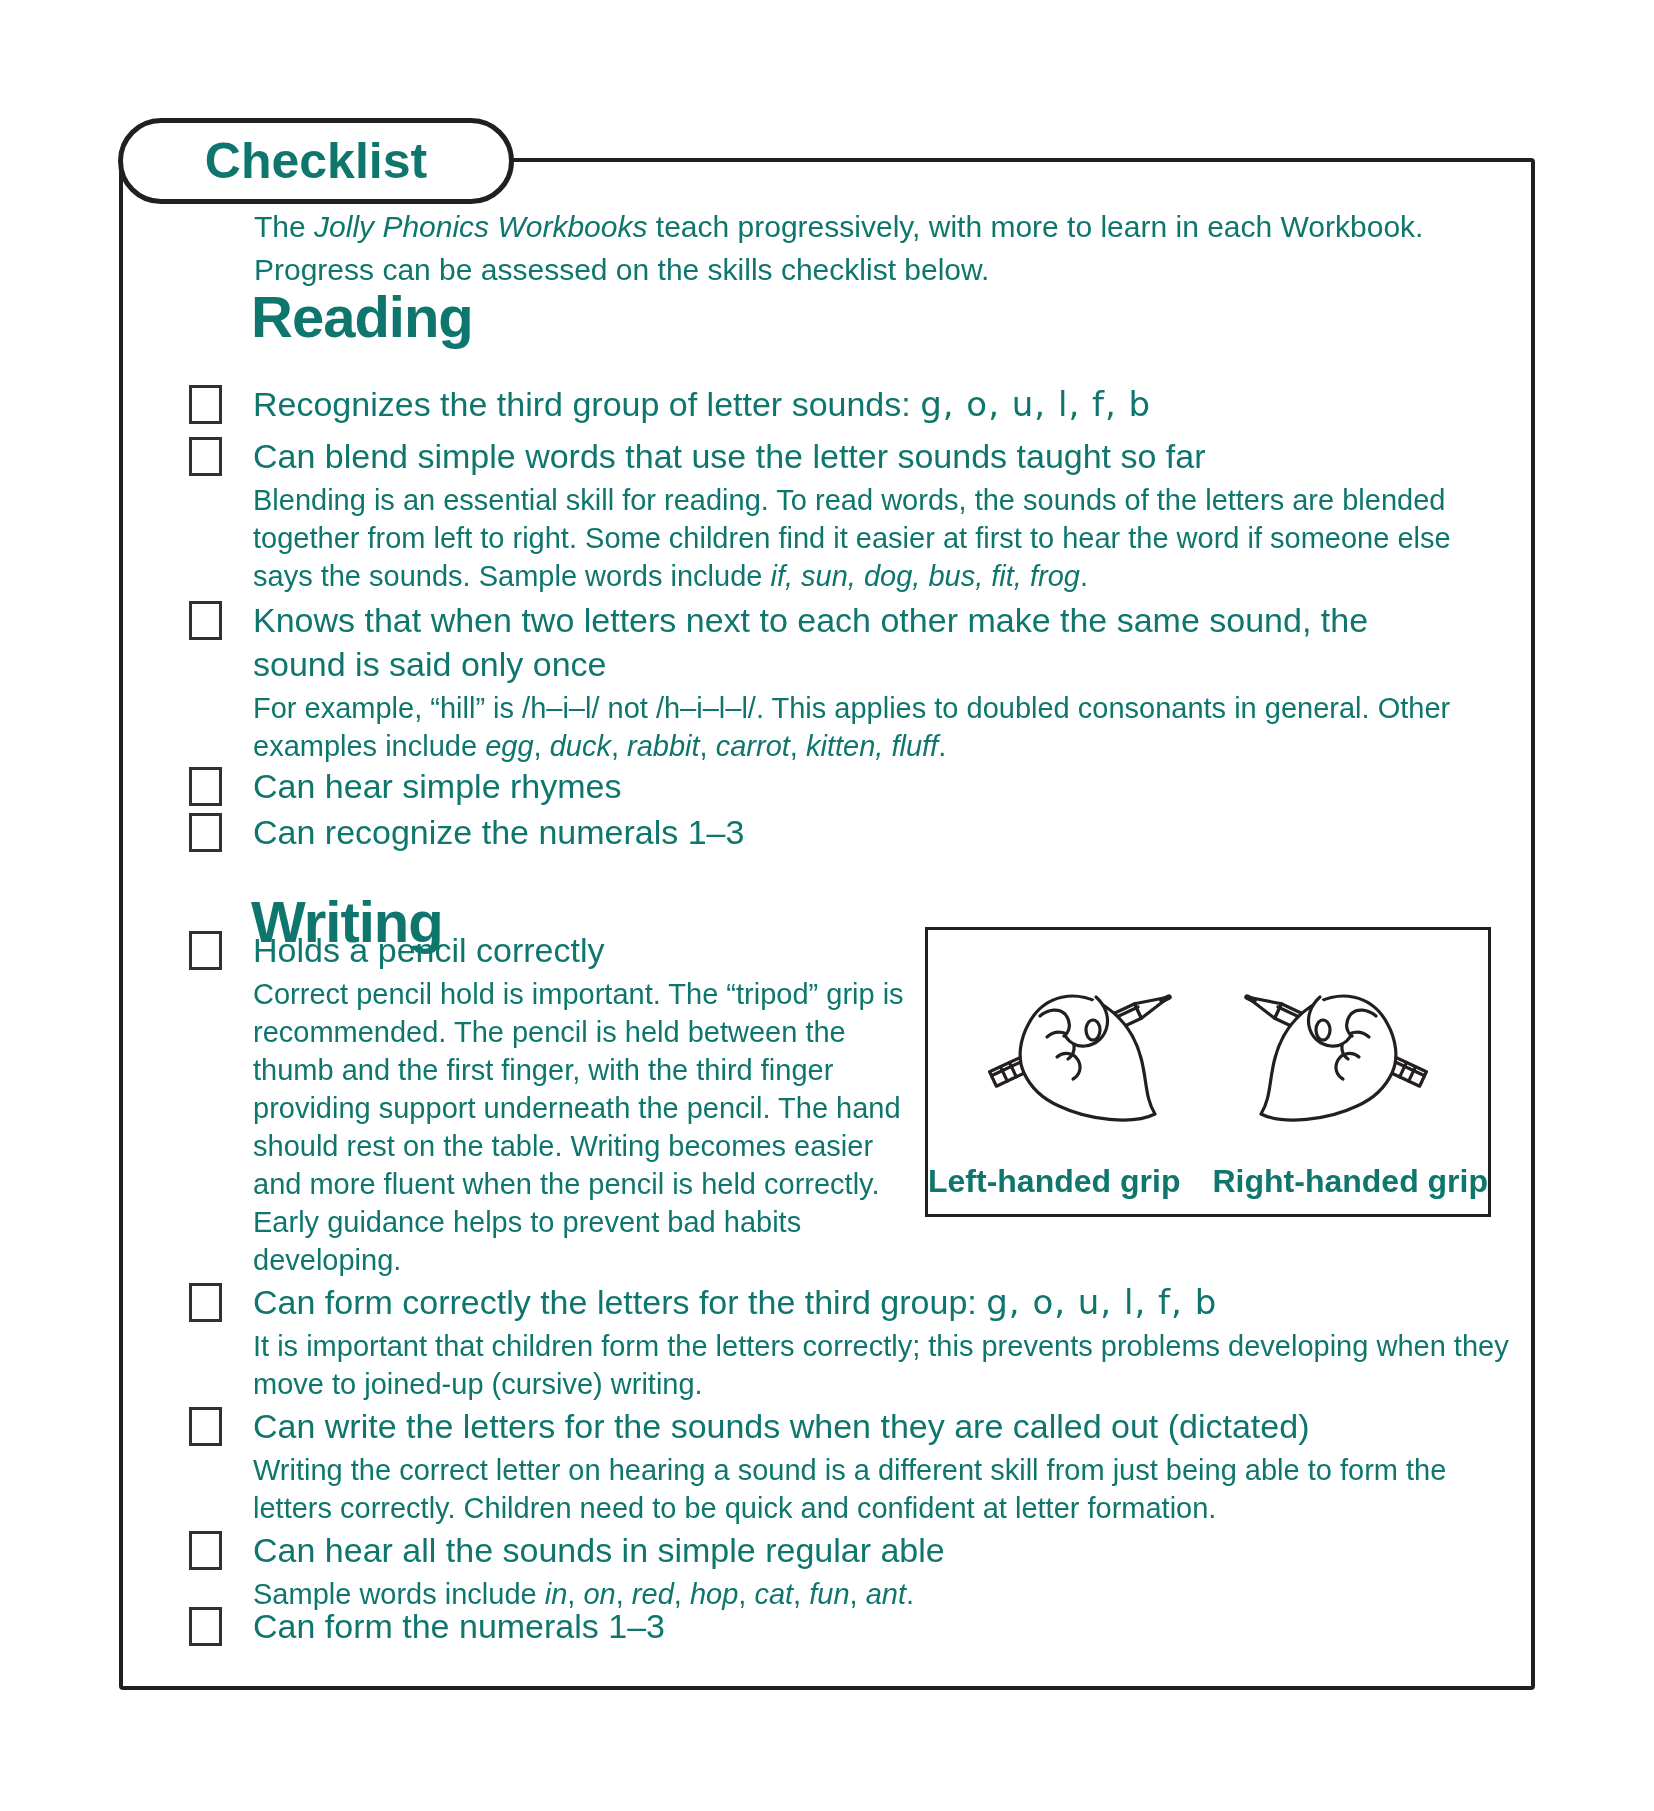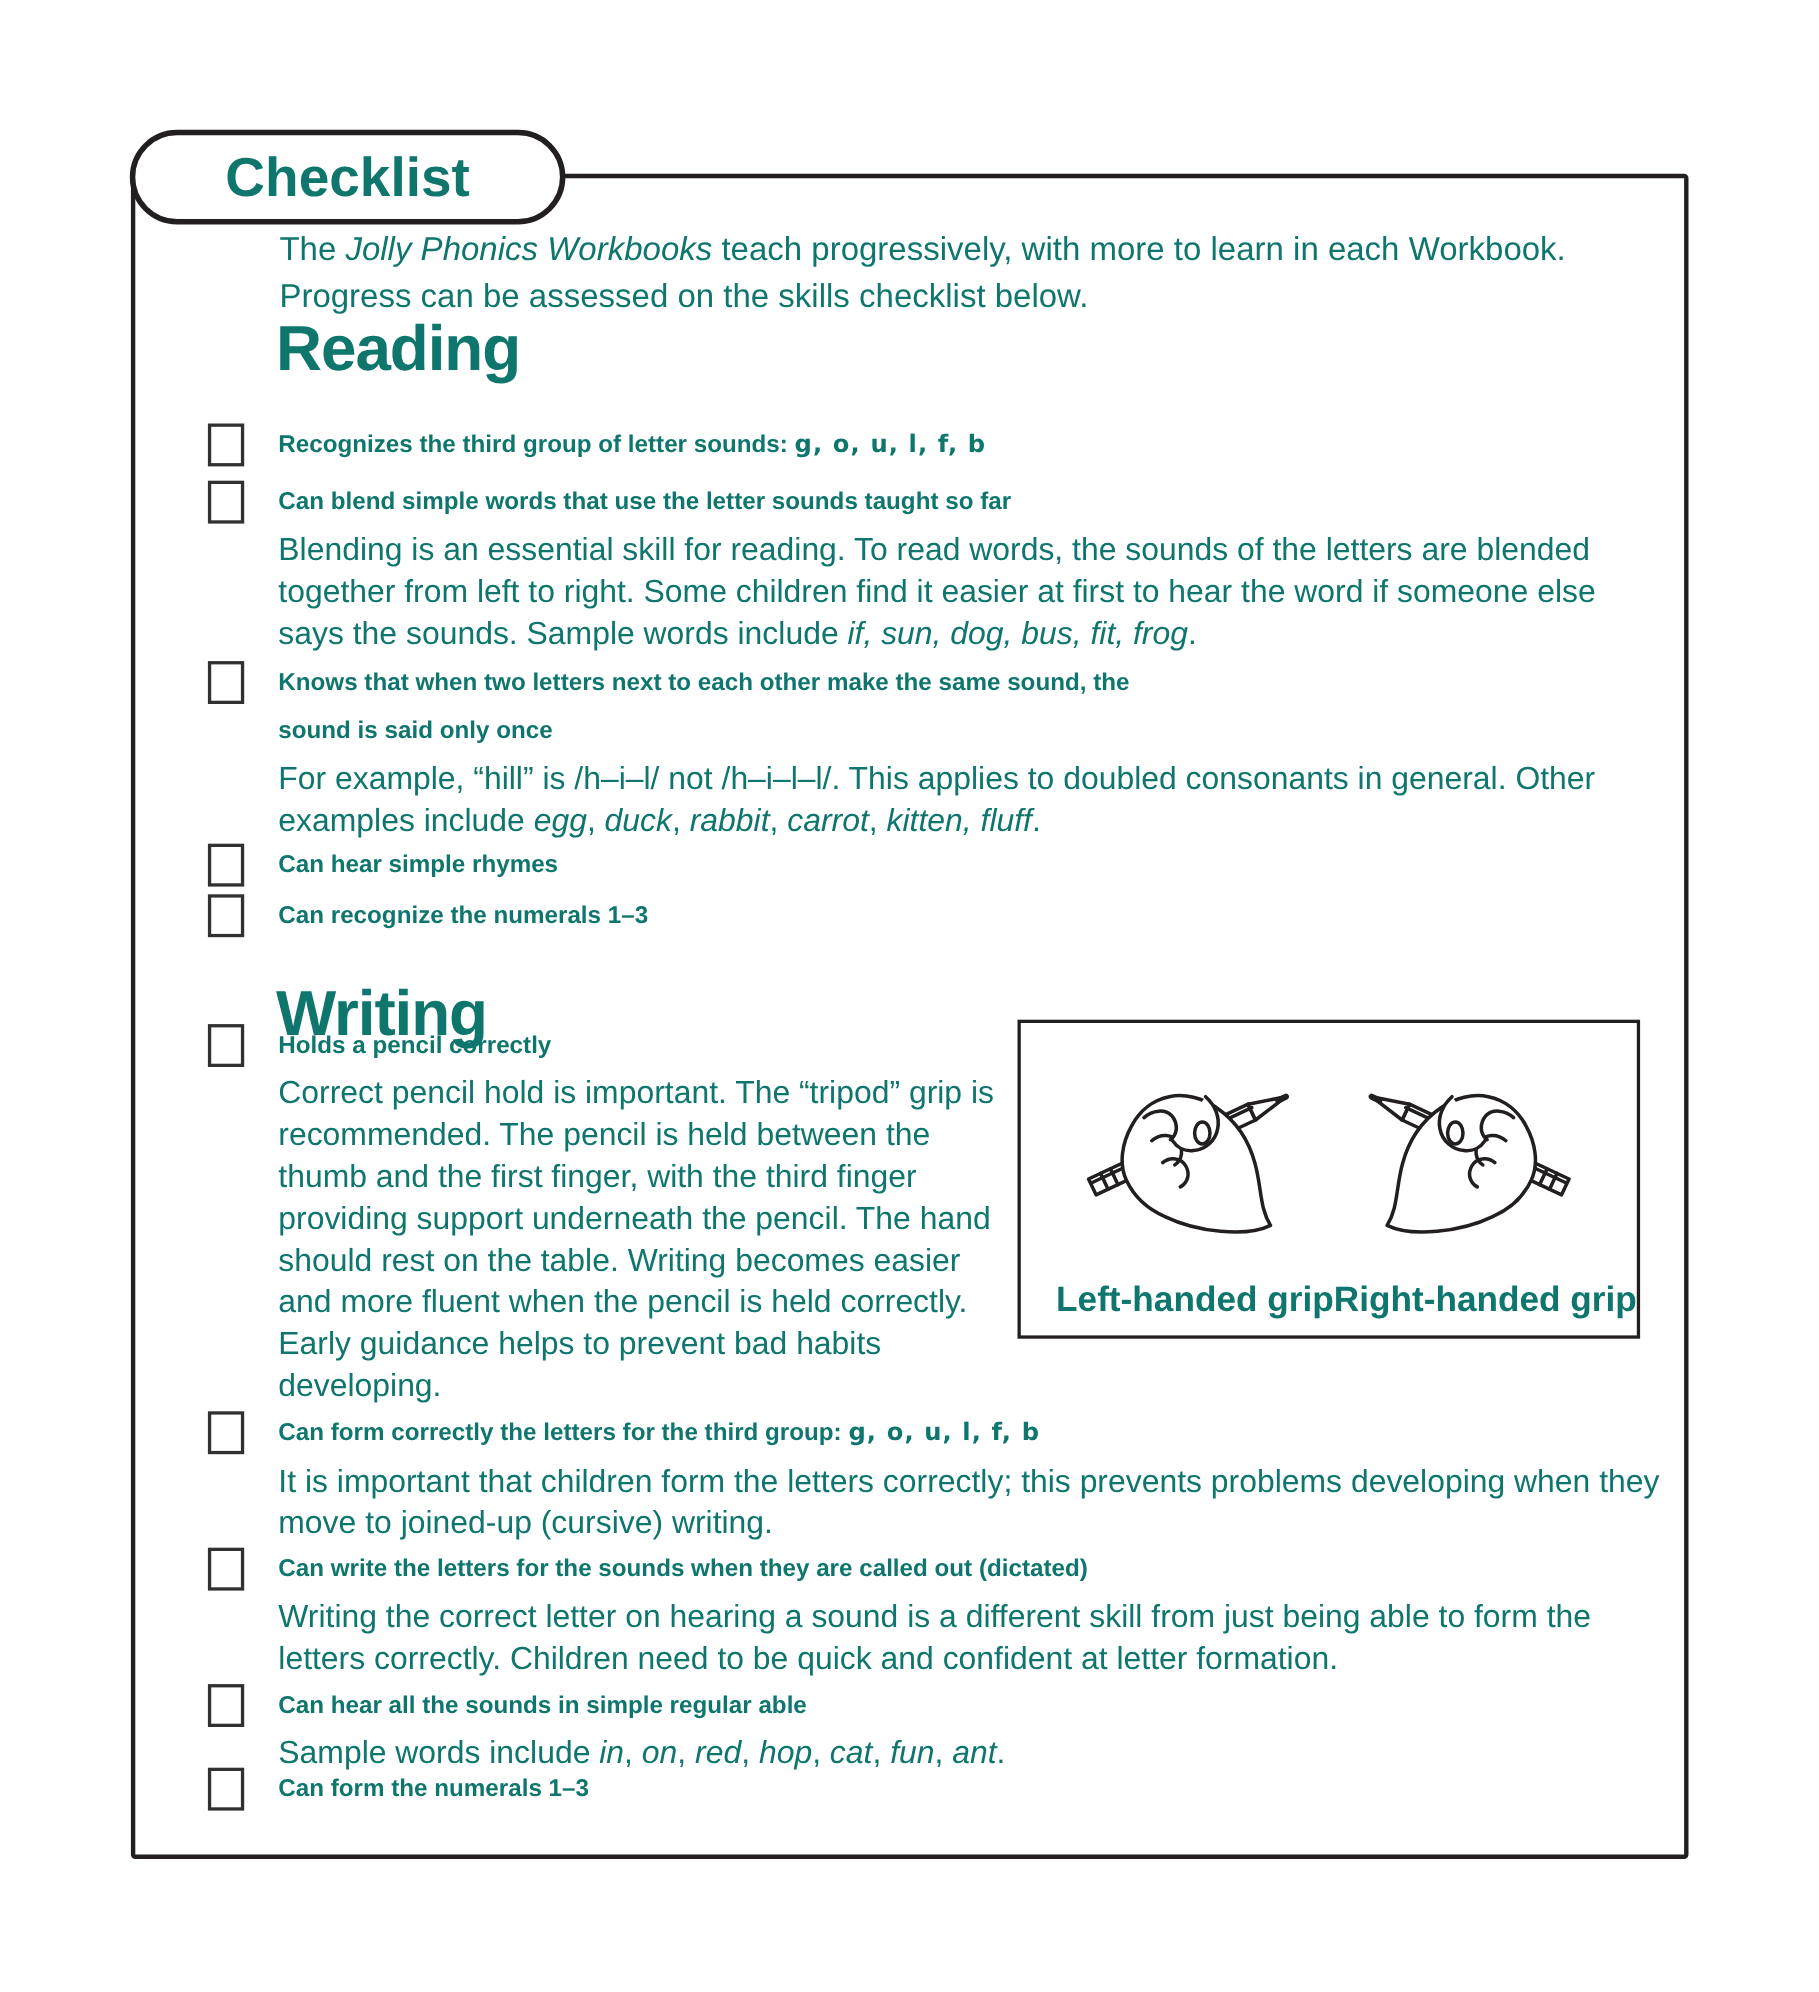--- a/index.html
+++ b/index.html
@@ -20,36 +20,36 @@
 
   .intro{position:absolute;left:254px;top:205px;width:1270px;
          font-size:30px;line-height:43px;}
 
   .section-heading{position:absolute;left:251px;margin:0;
          font-size:58px;font-weight:bold;letter-spacing:-1px;}
   .h-reading{top:283px;}
   .h-writing{top:860px;margin-top:28px;}
 
   .item{position:absolute;left:253px;width:1262px;}
-  .item-title{font-size:22px;font-weight:bold;line-height:44px;}
+  .item-title{font-size:34px;font-weight:normal;line-height:44px;}
   .item-detail{font-size:29px;line-height:38px;margin-top:3px;}
   .it{font-style:italic;}
   .phonics{font-family:"DejaVu Sans",sans-serif;letter-spacing:1px;}
 
   .checkbox{position:absolute;left:-64px;top:3px;width:27px;height:33px;
             border:3px solid #333031;background:#ffffff;display:inline-block;}
 
   .narrow{width:665px;}
 
   
   .grip-box{position:absolute;left:925px;top:927px;width:560px;height:284px;
             border:3px solid #231f20;background:#ffffff;z-index:2;}
   .hands{position:absolute;left:0;top:14px;width:560px;display:flex;justify-content:space-around;}
   .hand-right svg{transform:scaleX(-1);}
-  .grip-labels{position:absolute;left:0;bottom:14px;width:560px;display:flex;justify-content:flex-end;}
+  .grip-labels{position:absolute;left:0;bottom:14px;width:560px;display:flex;justify-content:space-between;}
   .grip-label{font-size:32px;font-weight:bold;}
 </style>
 </head>
 <body>
 
 <div class="page">
 
   <div class="frame"></div>
 
   <div class="tab">

